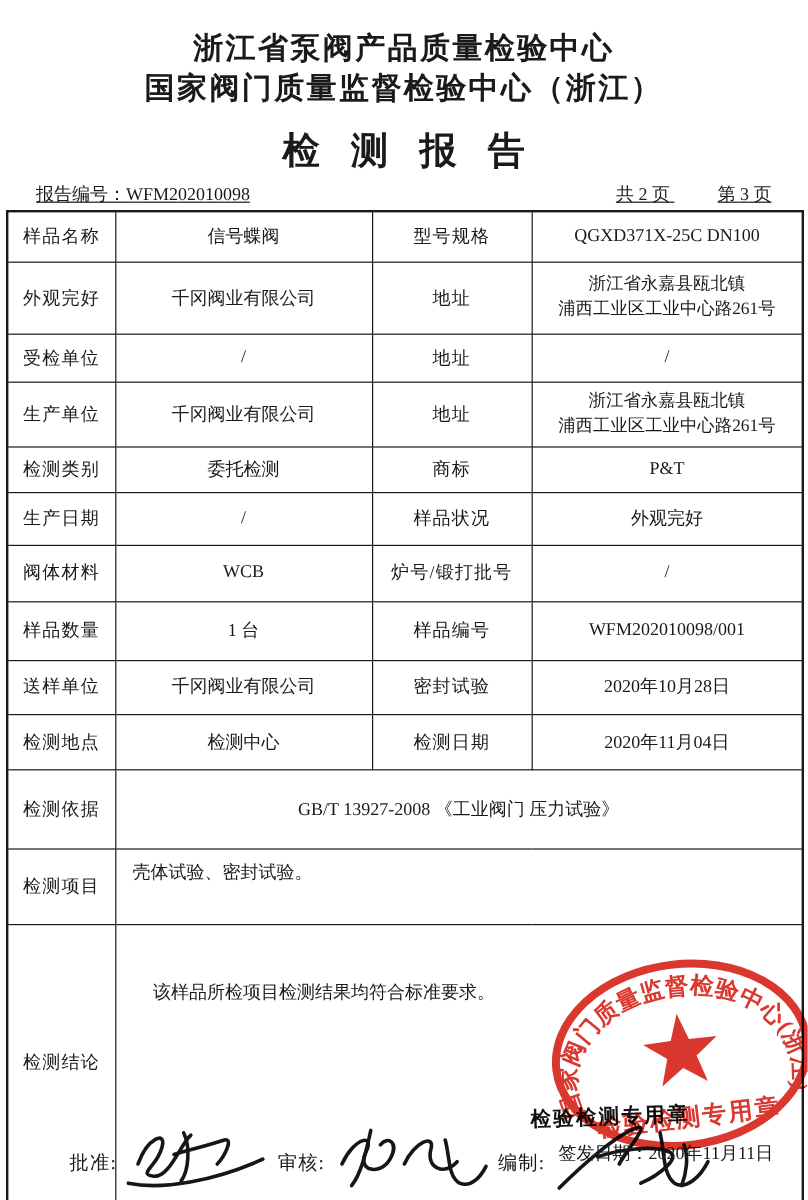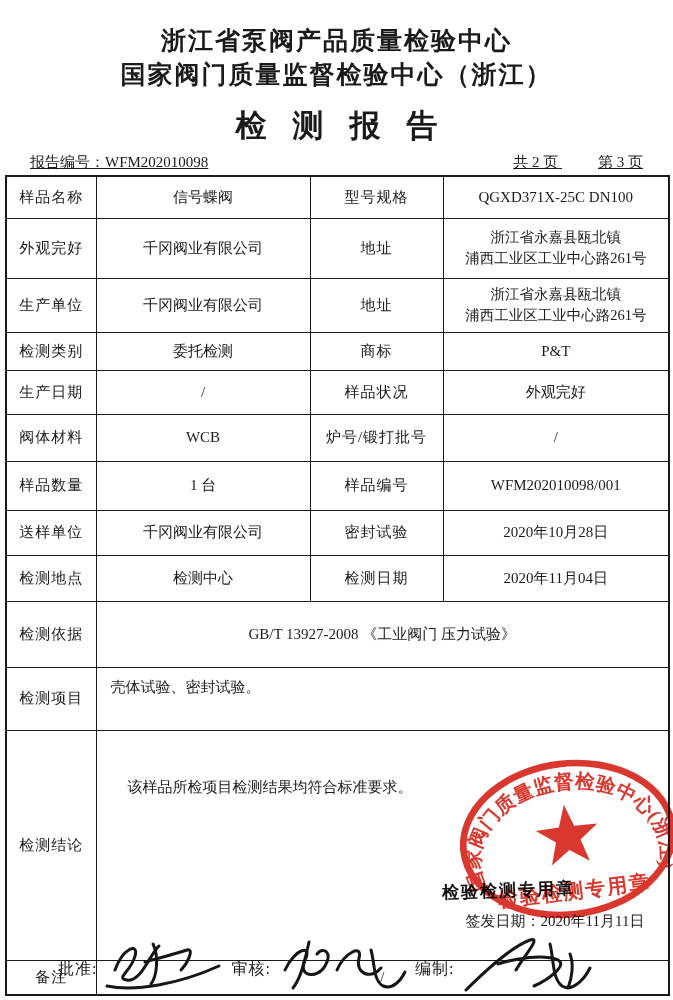--- a/index.html
+++ b/index.html
@@ -82,20 +82,26 @@
         <td>信号蝶阀</td>
         <td class="lbl">型号规格</td>
         <td>QGXD371X-25C DN100</td>
       </tr>
       <tr style="height:60px">
         <td class="lbl">外观完好</td>
         <td>千冈阀业有限公司</td>
         <td class="lbl">地址</td>
         <td class="addr">浙江省永嘉县瓯北镇
 浦西工业区工业中心路261号</td>
+      </tr>
+      <tr style="height:40px">
+        <td class="lbl">受检单位</td>
+        <td>/</td>
+        <td class="lbl">地址</td>
+        <td>/</td>
       </tr>
       <tr style="height:54px">
         <td class="lbl">生产单位</td>
         <td>千冈阀业有限公司</td>
         <td class="lbl">地址</td>
         <td class="addr">浙江省永嘉县瓯北镇
 浦西工业区工业中心路261号</td>
       </tr>
       <tr style="height:38px">
         <td class="lbl">检测类别</td>

